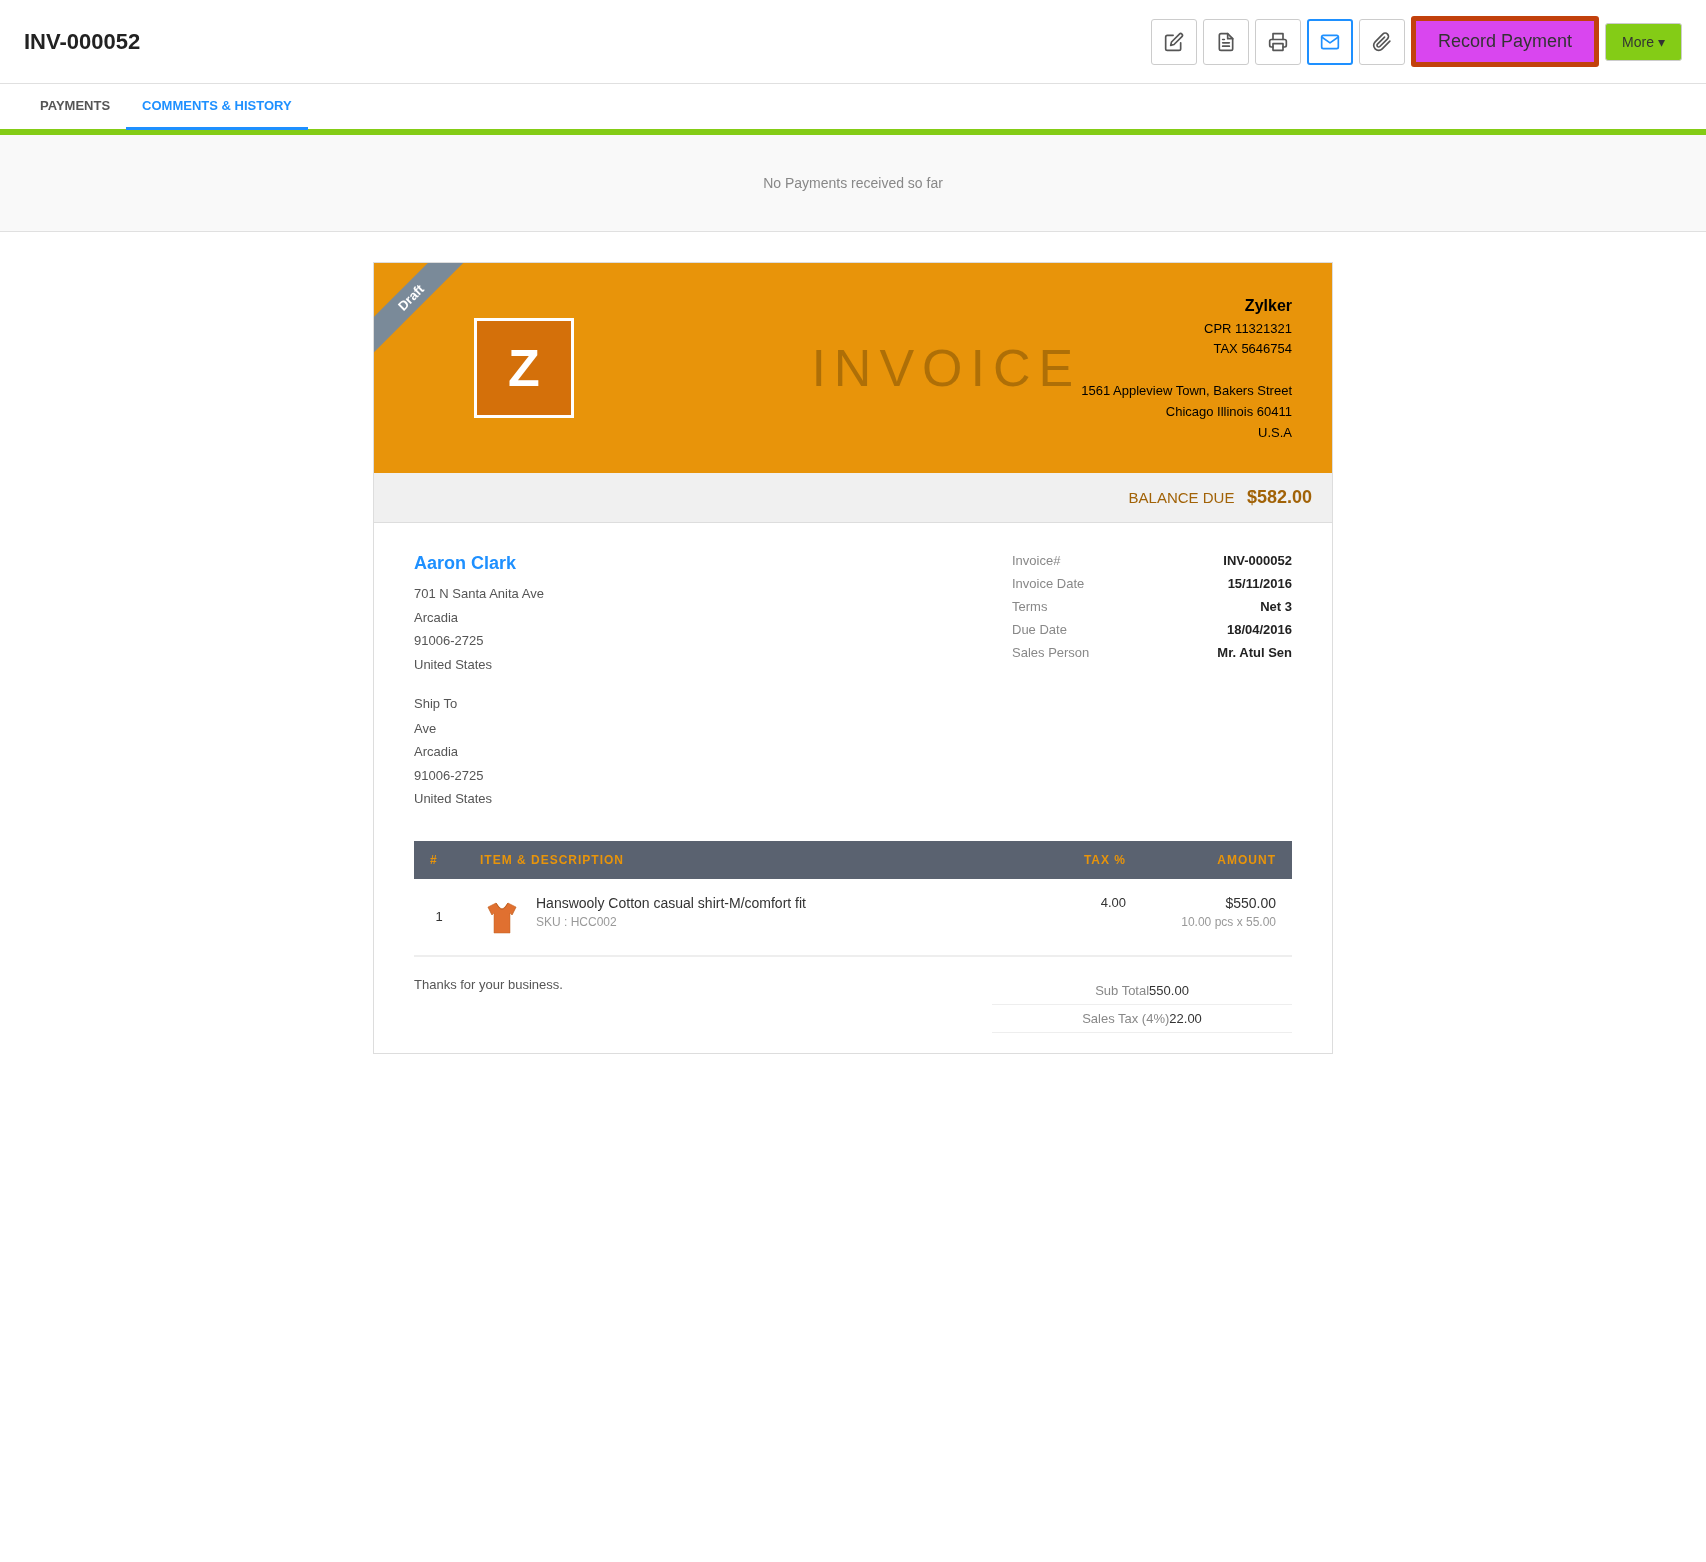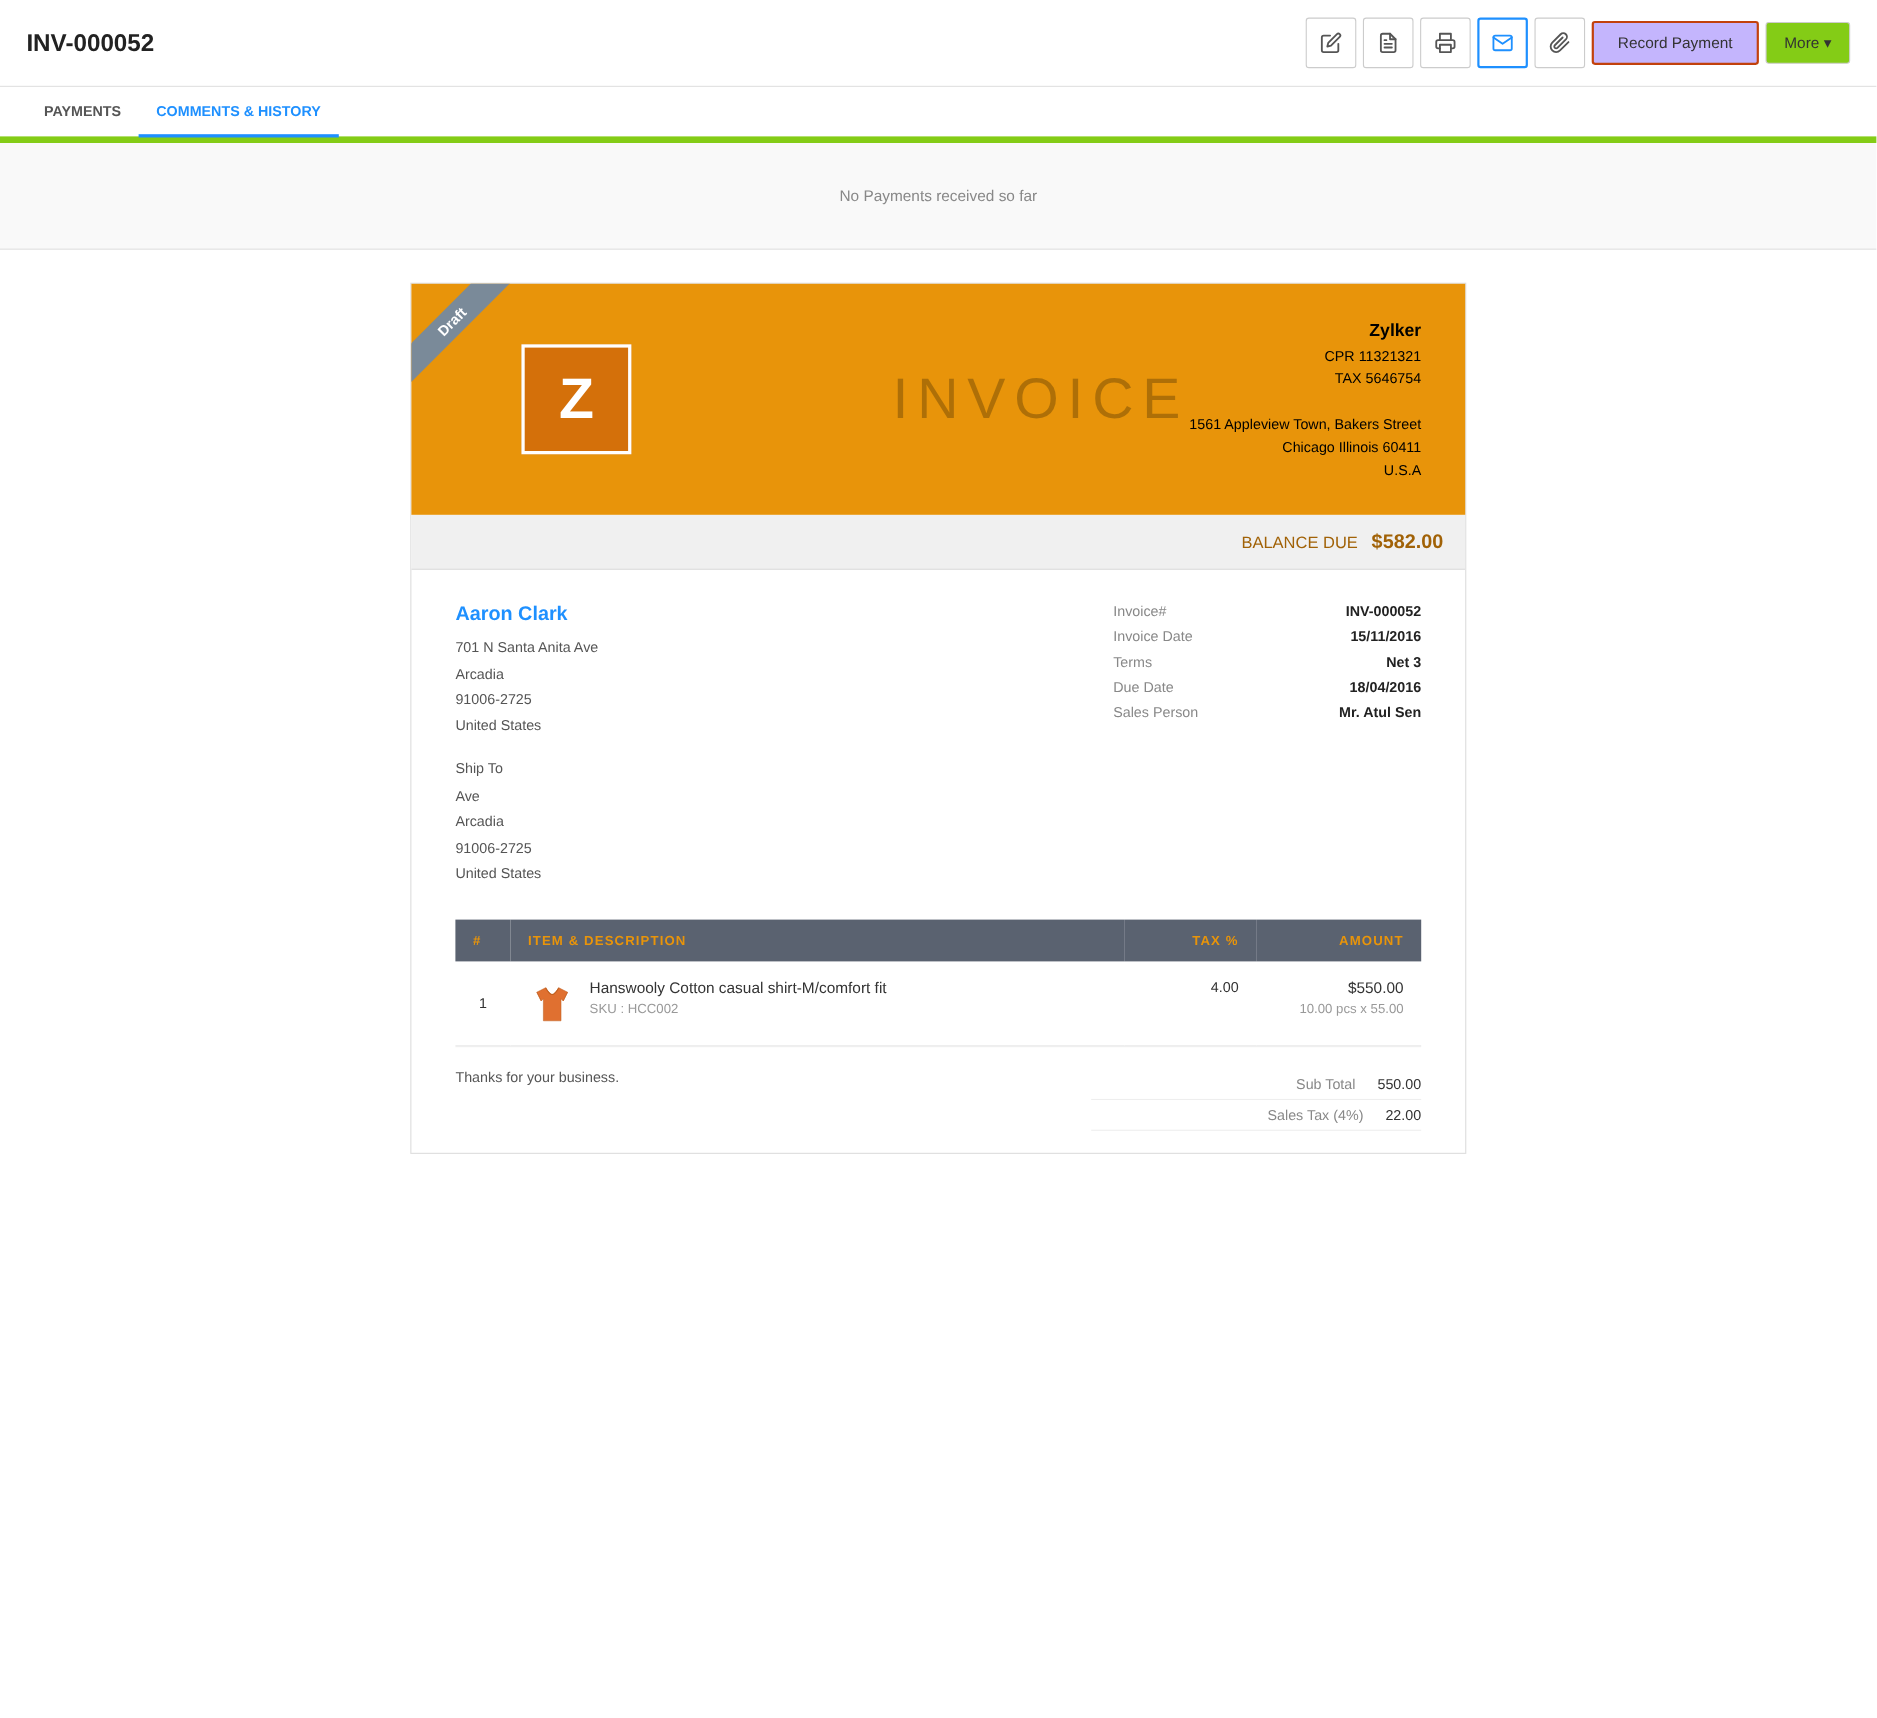--- a/index.html
+++ b/index.html
@@ -35,25 +35,25 @@
       justify-content: center;
       font-size: 18px;
       color: #555;
     }
     .toolbar-btn.active {
       border: 2px solid #1e90ff;
       color: #1e90ff;
     }
     .btn-record {
       padding: 10px 22px;
-      background: #c4b5fd;
-      border: 2px solid #c2410c;
+      background: #d946ef;
+      border: 5px solid #c2410c;
       border-radius: 3px;
       cursor: pointer;
-      font-size: 14px;
+      font-size: 18px;
       font-weight: 500;
       color: #333;
     }
     .btn-more {
       padding: 10px 16px;
       background: #84cc16;
       border: 1px solid #ccc;
       border-radius: 3px;
       cursor: pointer;
       font-size: 14px;
@@ -315,26 +315,25 @@
     .thanks {
       font-size: 13px;
       color: #555;
       align-self: flex-start;
     }
     .totals {
       min-width: 300px;
     }
     .total-row {
       display: flex;
-      justify-content: flex-end;
+      justify-content: center;
       padding: 6px 0;
       font-size: 13px;
       color: #555;
       border-bottom: 1px solid #eee;
-      gap: 20px;
     }
     .total-label {
       color: #888;
     }
     .total-value {
       font-weight: 500;
       color: #333;
     }
   </style>
 </head>

